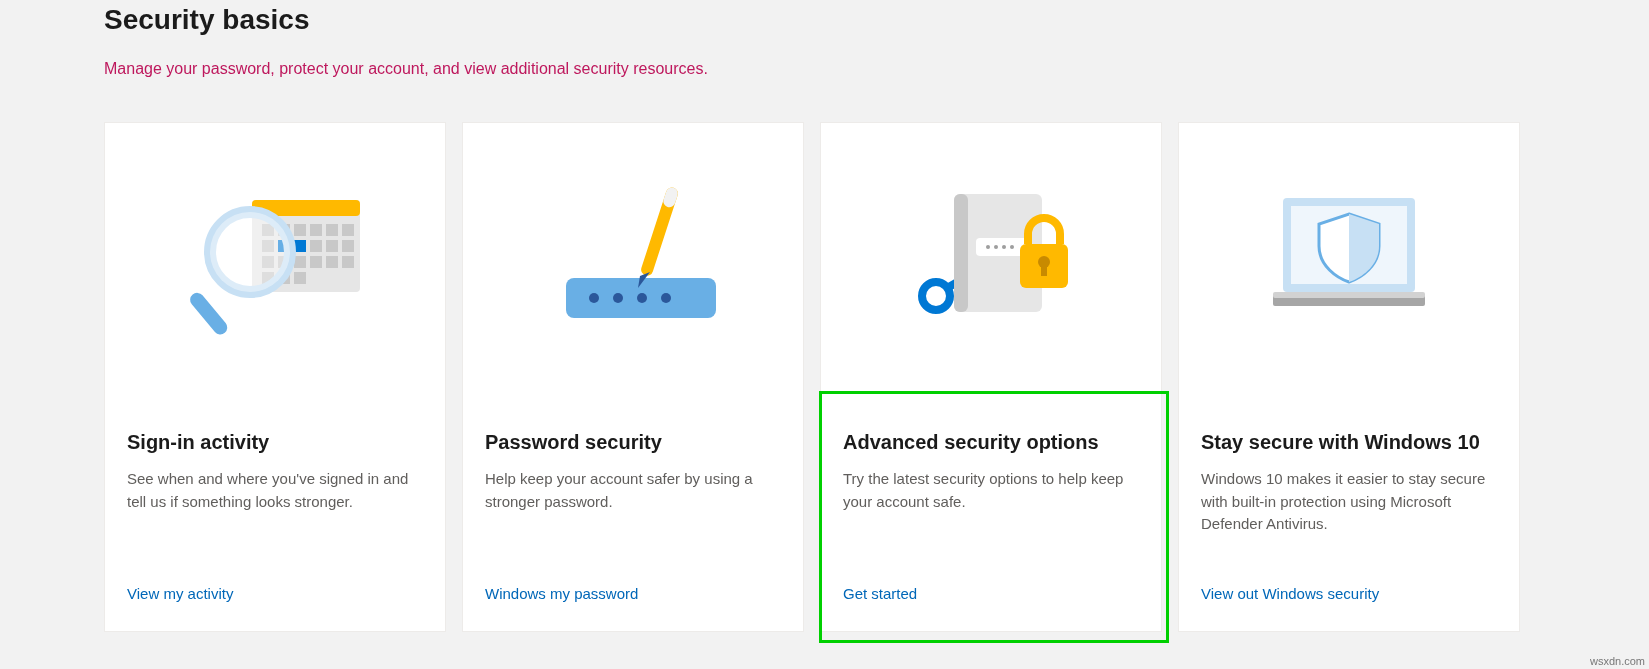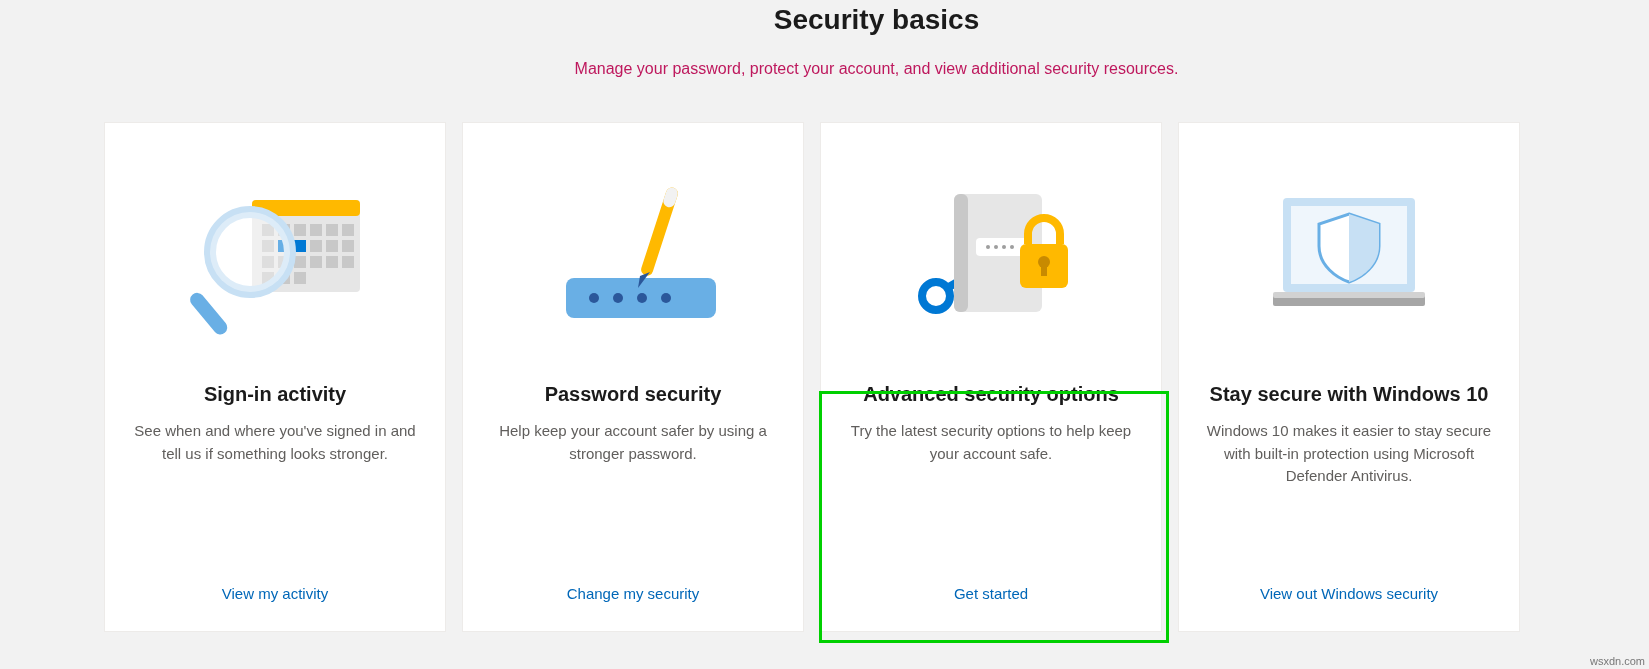--- a/index.html
+++ b/index.html
@@ -6,21 +6,20 @@
   body {
     font-family: "Segoe UI", -apple-system, BlinkMacSystemFont, sans-serif;
     background: #f2f2f2;
     color: #323130;
     width: 1649px;
     height: 669px;
     overflow: hidden;
   }
   .page {
     padding: 0 0 0 104px;
-    text-align: center;
   }
   .page-title {
     font-size: 28px;
     font-weight: 600;
     color: #1b1b1b;
     margin-top: 4px;
   }
   .page-subtitle {
     font-size: 16px;
     color: #be185d;
@@ -33,20 +32,21 @@
     margin-top: 44px;
   }
   .card {
     background: #ffffff;
     width: 342px;
     height: 510px;
     border: 1px solid #edebe9;
     position: relative;
     display: flex;
     flex-direction: column;
+    gap: 48px;
   }
   .card.highlight::after {
     content: "";
     position: absolute;
     left: -2px;
     top: 268px;
     width: calc(100% + 4px);
     height: 246px;
     border: 3px solid #00d000;
     pointer-events: none;
@@ -156,21 +156,21 @@
           <rect x="130" y="18" width="12" height="92" rx="6" fill="#ffb900" transform="rotate(18 130 18)"></rect>
           <rect x="130" y="18" width="12" height="20" rx="6" fill="#f2f2f2" transform="rotate(18 130 18)"></rect>
           <polygon points="108,112 118,108 106,124" fill="#2b579a" transform="translate(-6,-4)"></polygon>
         </svg>
       </div>
       <div class="card-body">
         <h2 class="card-title">Password security</h2>
         <p class="card-desc">Help keep your account safer by using a stronger password.</p>
       </div>
       <div class="card-footer">
-        <a class="card-link">Change my security</a>
+        <a class="card-link">Windows my password</a>
       </div>
     </div>
 
     <div class="card highlight">
       <div class="card-illustration">
         <svg width="190" height="170" viewBox="0 0 190 170">
 
           <circle cx="40" cy="128" r="14" fill="none" stroke="#0078d4" stroke-width="8"></circle>
           <rect x="50" y="116" width="50" height="8" fill="#0078d4" transform="rotate(-30 50 116)"></rect>
 

